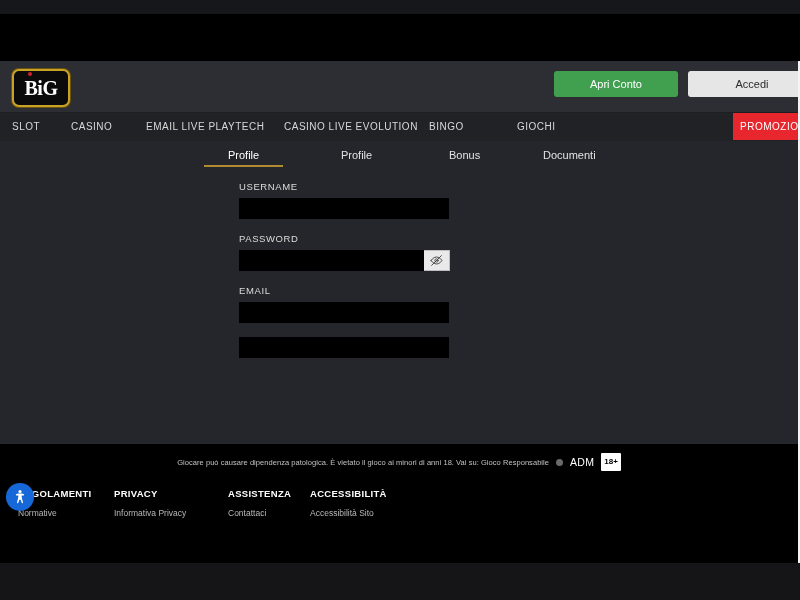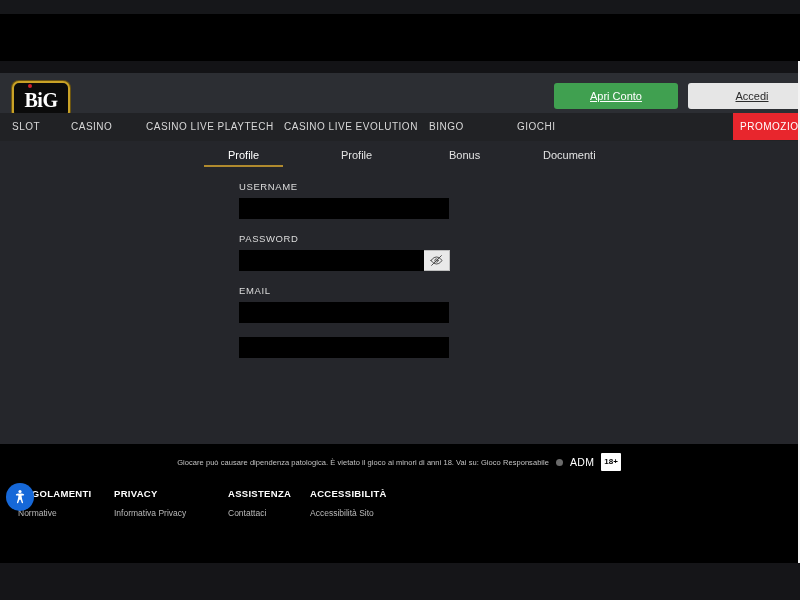--- a/index.html
+++ b/index.html
@@ -34,21 +34,21 @@
     position: absolute; left: 0; top: 563px; width: 800px; height: 37px;
     background: #151518;
   }
   .edge-right {
     position: absolute; right: 0; top: 61px; width: 2px; height: 502px;
     background: #f4f4f4;
   }
 
   
   .header {
-    position: absolute; left: 0; top: 73px; width: 800px; height: 52px;
+    position: absolute; left: 0; top: 61px; width: 800px; height: 52px;
     background: #2c2e33;
     border-bottom: 1px solid #1d1e21;
     box-sizing: border-box;
   }
   .logo {
     position: absolute; left: 12px; top: 8px;
     width: 54px; height: 34px;
     border: 2px solid #c9a227;
     border-radius: 7px;
     background: #0b0b0b;
@@ -73,21 +73,20 @@
   }
   .hdr-btn {
     position: absolute; top: 10px;
     height: 26px;
     border: none;
     border-radius: 3px;
     font-size: 11px;
     font-family: "Liberation Sans", sans-serif;
     cursor: pointer;
     padding: 0;
-    text-decoration: underline;
   }
   .btn-apri {
     left: 554px; width: 124px;
     background: #40a050;
     color: #ffffff;
   }
   .btn-accedi {
     left: 688px; width: 128px;
     background: #e6e6e6;
     color: #2b2b2b;
@@ -288,21 +287,21 @@
       <span class="logo-text">BiG</span>
       <span class="logo-dot"></span>
     </div>
     <button class="hdr-btn btn-apri">Apri Conto</button>
     <button class="hdr-btn btn-accedi">Accedi</button>
   </div>
 
   <div class="nav">
     <div class="nav-item" style="left:12px">SLOT</div>
     <div class="nav-item" style="left:71px">CASINO</div>
-    <div class="nav-item" style="left:146px">CASINO LIVE PLAYTECH</div>
+    <div class="nav-item" style="left:146px">EMAIL LIVE PLAYTECH</div>
     <div class="nav-item" style="left:284px">CASINO LIVE EVOLUTION</div>
     <div class="nav-item" style="left:429px">BINGO</div>
     <div class="nav-item" style="left:517px">GIOCHI</div>
     <div class="nav-promo">PROMOZIONI</div>
   </div>
 
   <div class="content">
 
     <div class="tabs">
       <div class="tab active" style="left:228px">Profile</div>

